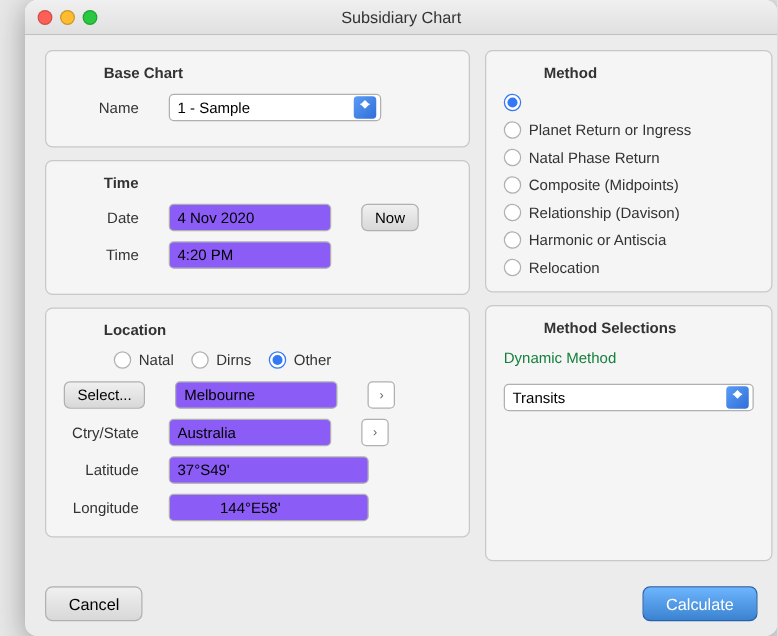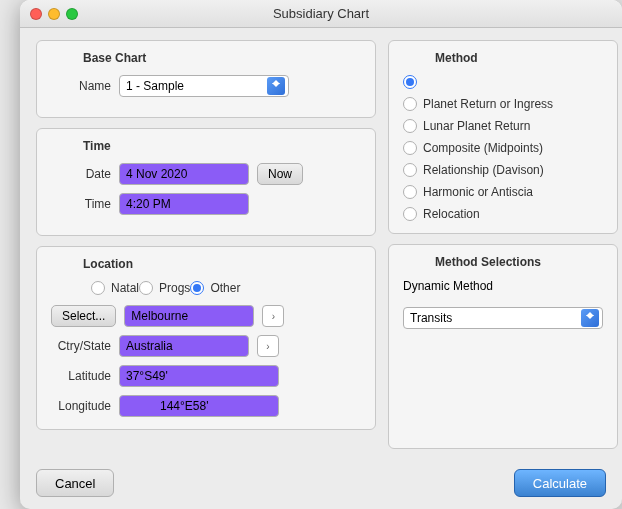--- a/index.html
+++ b/index.html
@@ -94,21 +94,21 @@
       font-size: 12px;
       font-weight: 600;
       color: #333;
       margin-bottom: 10px;
       padding-left: 32px;
     }
     .form-row {
       display: flex;
       align-items: center;
       margin-bottom: 8px;
-      gap: 8px;
+      gap: 24px;
     }
     .form-label {
       font-size: 12px;
       color: #333;
       text-align: right;
       min-width: 60px;
     }
     .text-input {
       background: #8b5cf6;
       border: 1px solid #b0b0b0;
@@ -220,20 +220,21 @@
       border-radius: 50%;
       background: #3478f6;
     }
     .radio-label {
       font-size: 12px;
       color: #333;
     }
     .location-radios {
       display: flex;
       align-items: center;
+      gap: 14px;
       margin-bottom: 10px;
       margin-left: 40px;
     }
     .chevron-btn {
       background: white;
       border: 1px solid #b0b0b0;
       border-radius: 4px;
       width: 22px;
       height: 22px;
       display: flex;
@@ -306,21 +307,21 @@
 
         <div class="panel">
           <div class="panel-title">Location</div>
           <div class="location-radios">
             <div class="radio-row">
               <div class="radio-circle"></div>
               <span class="radio-label">Natal</span>
             </div>
             <div class="radio-row">
               <div class="radio-circle"></div>
-              <span class="radio-label">Progs</span>
+              <span class="radio-label">Dirns</span>
             </div>
             <div class="radio-row">
               <div class="radio-circle selected"></div>
               <span class="radio-label">Other</span>
             </div>
           </div>
           <div class="form-row">
             <button class="btn" style="min-width:60px">Select...</button>
             <input class="text-input" style="width: 130px;" value="Melbourne">
             <div class="chevron-btn">›</div>
@@ -348,21 +349,21 @@
           <div class="radio-group">
             <div class="radio-row">
               <div class="radio-circle selected"></div>
             </div>
             <div class="radio-row">
               <div class="radio-circle"></div>
               <span class="radio-label">Planet Return or Ingress</span>
             </div>
             <div class="radio-row">
               <div class="radio-circle"></div>
-              <span class="radio-label">Lunar Planet Return</span>
+              <span class="radio-label">Natal Phase Return</span>
             </div>
             <div class="radio-row">
               <div class="radio-circle"></div>
               <span class="radio-label">Composite (Midpoints)</span>
             </div>
             <div class="radio-row">
               <div class="radio-circle"></div>
               <span class="radio-label">Relationship (Davison)</span>
             </div>
             <div class="radio-row">
@@ -372,21 +373,21 @@
             <div class="radio-row">
               <div class="radio-circle"></div>
               <span class="radio-label">Relocation</span>
             </div>
           </div>
         </div>
 
         <div class="panel method-selections-panel">
           <div class="panel-title">Method Selections</div>
           <div class="form-row">
-            <span style="font-size:12px;color:#000000;display:block;margin-bottom:6px">Dynamic Method</span>
+            <span style="font-size:12px;color:#15803d;display:block;margin-bottom:6px">Dynamic Method</span>
           </div>
           <div class="select-wrapper">
             <select class="select-input dynamic-select">
               <option>Transits</option>
             </select>
             <div class="select-arrow"></div>
           </div>
         </div>
       </div>
     </div>

